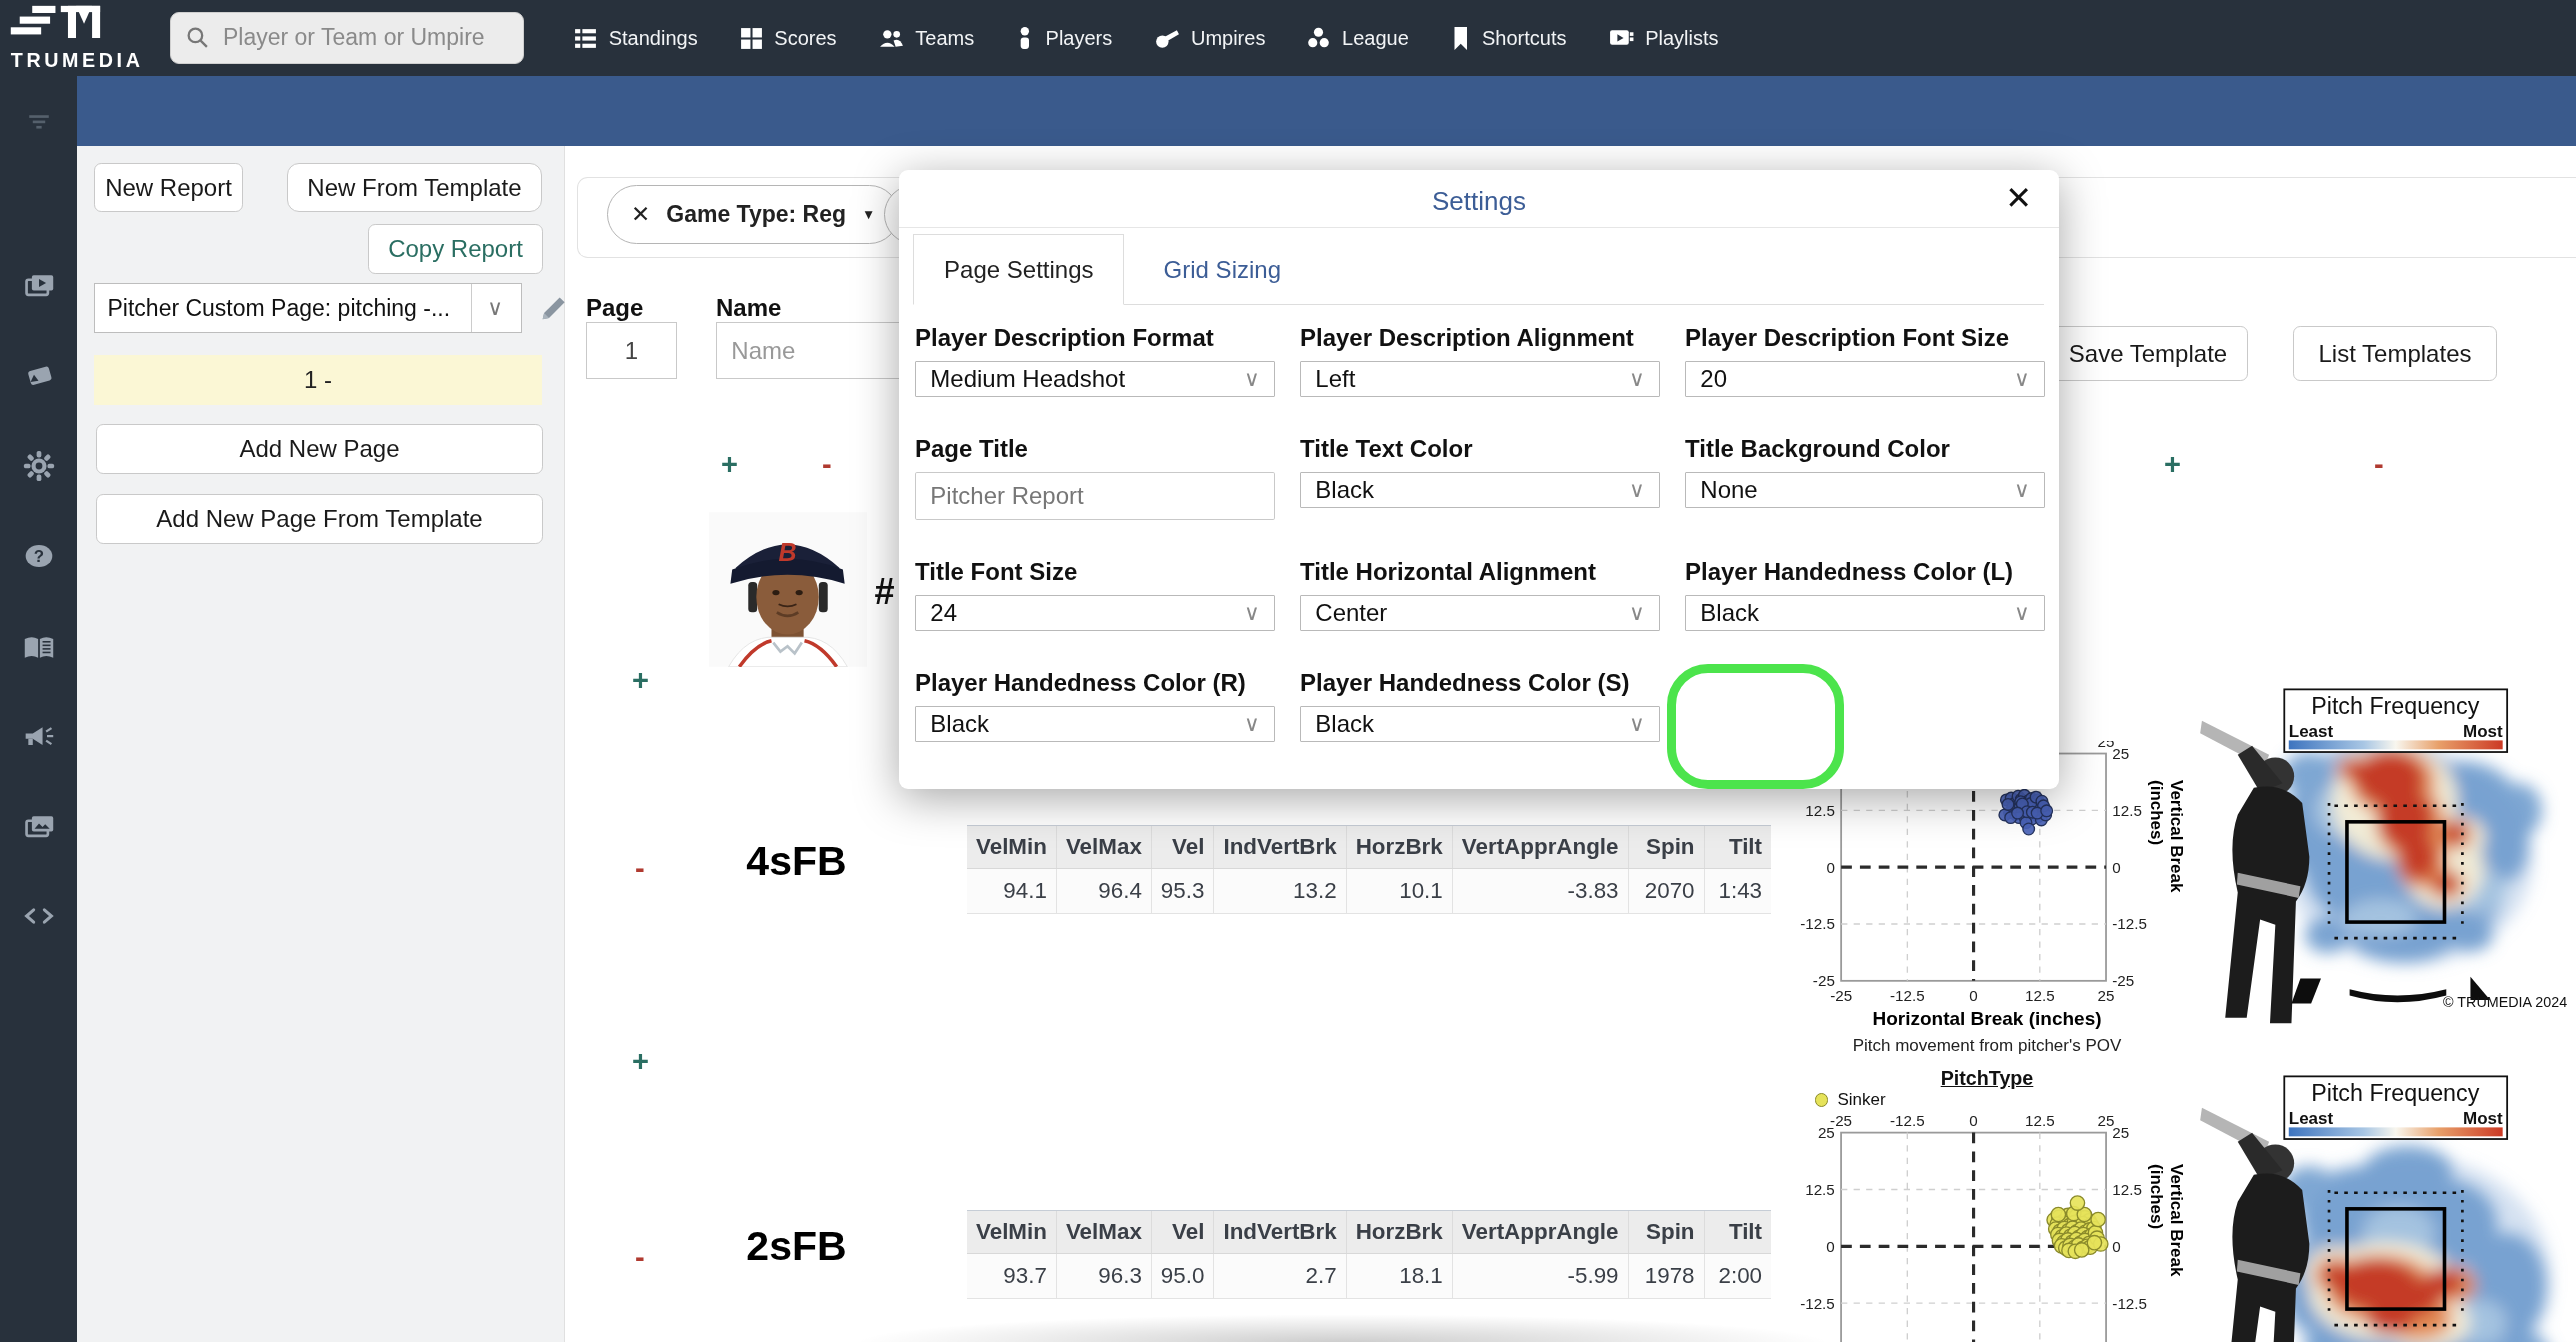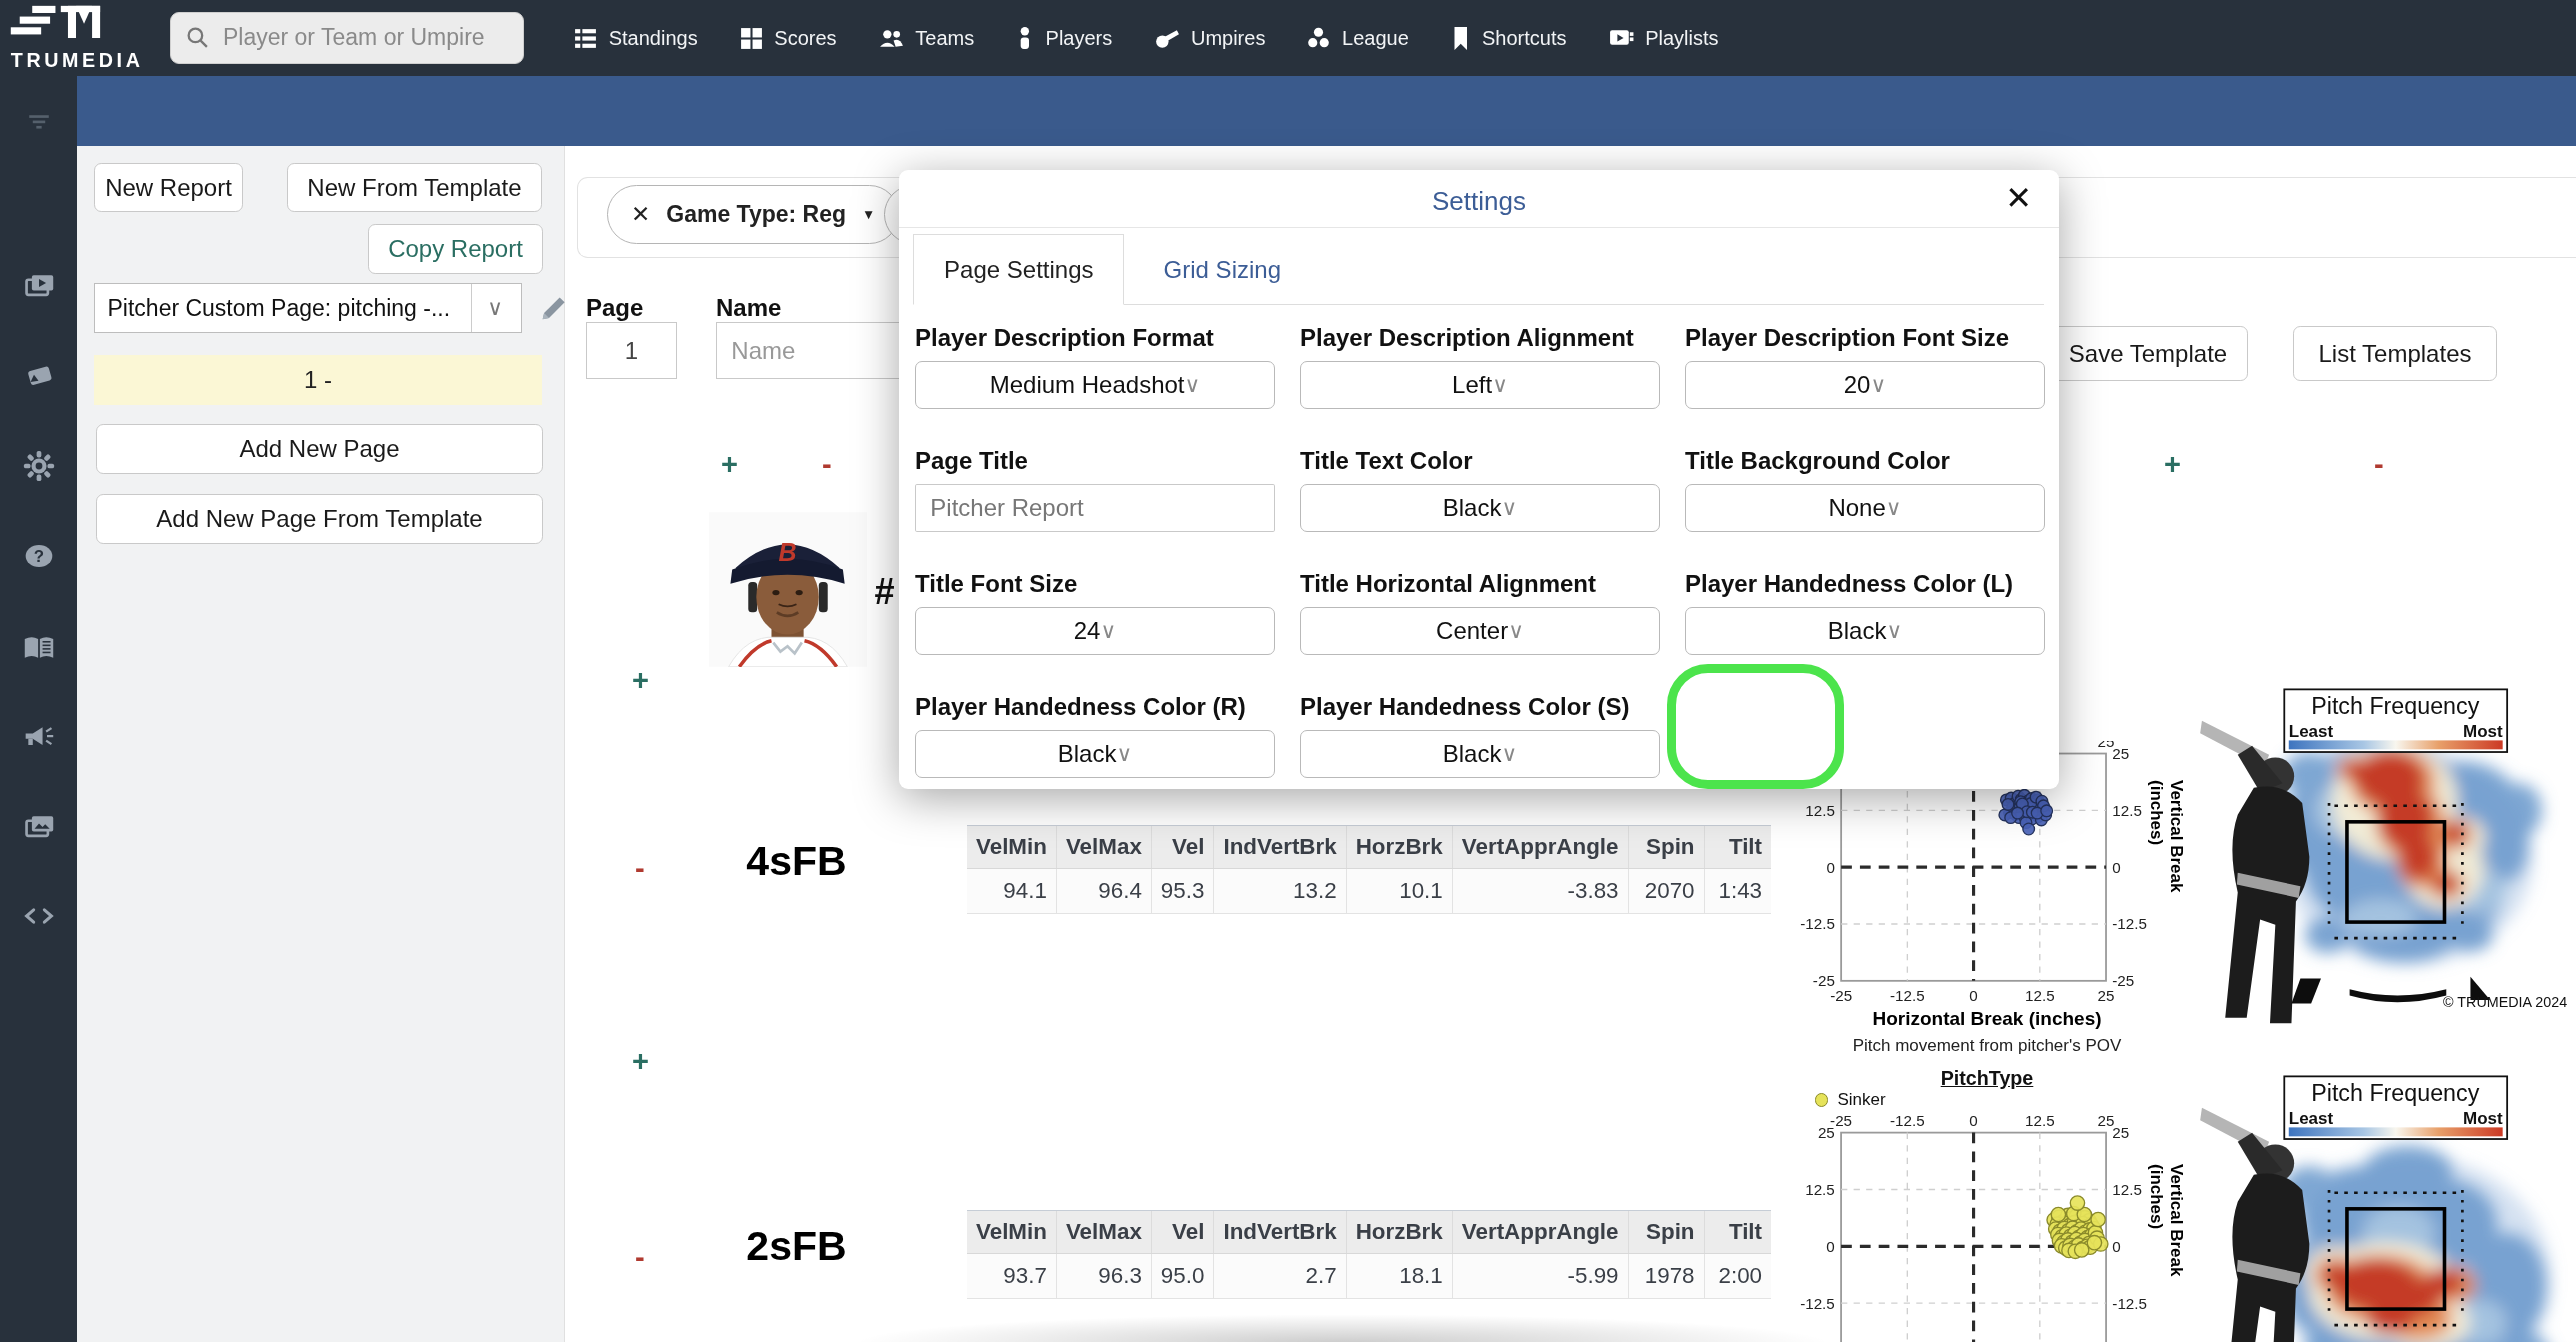--- a/index.html
+++ b/index.html
@@ -55,21 +55,21 @@
   
   .modal{left:899px;top:170px;width:1160px;height:619px;background:#fff;border-radius:9px;box-shadow:0 9px 45px rgba(0,0,0,.35);z-index:50;}
   .mtitle{position:absolute;left:0;top:16px;width:100%;text-align:center;font-size:26px;color:#3c5d96;}
   .mclose{position:absolute;right:27px;top:9px;font-size:32px;color:#111;cursor:pointer;font-weight:400;}
   .mdivider{position:absolute;left:0;top:57px;width:100%;height:0.9px;background:#e6e6e6;}
   .tabsrow{position:absolute;left:14.3px;top:64px;width:1131px;height:71px;border-bottom:0.9px solid #ddd;}
   .tab-active{position:absolute;left:0;top:0;width:211px;height:71px;background:#fff;border:0.9px solid #ddd;border-bottom:0.9px solid #fff;display:flex;align-items:center;justify-content:center;font-size:24px;color:#222;cursor:pointer;}
   .tab-idle{position:absolute;left:224px;top:0;width:170px;height:71px;display:flex;align-items:center;justify-content:center;font-size:24px;color:#3c5d96;cursor:pointer;}
   .mgrid{position:absolute;left:16px;top:154px;width:1130px;display:grid;grid-template-columns:360px 360px 360px;column-gap:25px;row-gap:38px;}
   .mfield .lbl{font-size:24px;font-weight:600;color:#111;margin-bottom:9px;white-space:nowrap;}
-  .sel{display:flex;align-items:center;justify-content:center;border:0.9px solid #b9b9b9;background:#fff;height:48px;padding:0 14.3px;font-size:24px;color:#111;border-radius:7px;cursor:pointer;}
+  .sel{display:flex;align-items:center;justify-content:space-between;border:0.9px solid #b9b9b9;background:#fff;height:36px;padding:0 14.3px;font-size:24px;color:#111;border-radius:1px;cursor:pointer;}
   .sel .chev{color:#888;font-size:21.5px;}
   .mtext{display:flex;align-items:center;border:0.9px solid #c9c9c9;background:#fff;height:48px;border-radius:1.8px;}
   .mtext input{border:none;outline:none;width:100%;font-size:24px;color:#777;padding:0 14.3px;background:transparent;}
   .toggle{position:relative;width:57px;height:32px;border-radius:16px;background:#a8b6ca;margin-top:7.2px;cursor:pointer;}
   .toggle .knob{position:absolute;left:21.5px;top:-4.5px;width:41px;height:41px;border-radius:50%;background:#3a5a82;}
   .ring{left:1667px;top:664px;width:177px;height:125px;border:9px solid #4ce44c;border-radius:41px;z-index:70;}
   .botshadow{left:850px;top:1314px;width:985px;height:29px;background:radial-gradient(ellipse at 50% 100%,rgba(0,0,0,.20),rgba(0,0,0,0) 70%);}
 </style>
 </head>
 <body>
@@ -246,21 +246,21 @@
         </svg>
     </div>
   </aside>
 
   <div class="abs bluebar"></div>
 
   <section class="abs leftpanel">
     <div class="btn" style="left:17px;top:17px;width:149px;height:49px;">
         <span>New Report</span>
       </div>
-    <div class="btn" style="left:210px;top:17px;width:255px;height:49px;">
+    <div class="btn" style="left:210px;top:17px;width:255px;height:49px;border-radius:12px;">
         <span>New From Template</span>
       </div>
     <div class="btn teal" style="left:291px;top:78px;width:175px;height:50px;">
         <span>Copy Report</span>
       </div>
     <div class="repsel">
       <div class="txt">Pitcher Custom Page: pitching -...</div>
       <div class="chevbox">
           <span>∨</span>
         </div>

